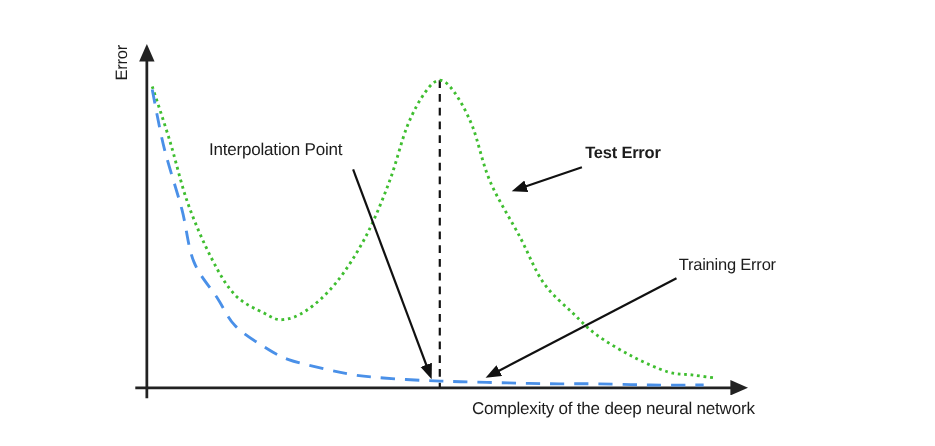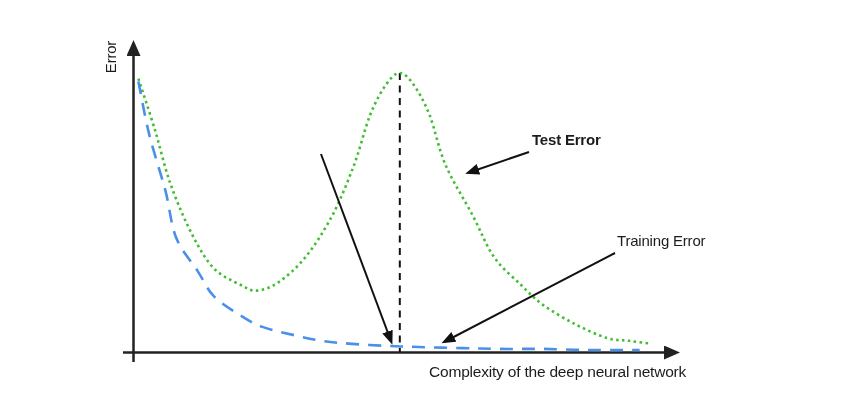--- a/index.html
+++ b/index.html
@@ -85,16 +85,17 @@
       </g>
 
     <g>
       <line x1="321" y1="154" x2="391" y2="341" stroke="#111111" stroke-width="2" marker-end="url(#annArrow)"></line>
       <line x1="529" y1="152" x2="469" y2="172.5" stroke="#111111" stroke-width="2" marker-end="url(#annArrow)"></line>
       <line x1="615" y1="253" x2="445" y2="341.5" stroke="#111111" stroke-width="2" marker-end="url(#annArrow)"></line>
     </g>
   </svg>
 
   <div class="lbl lbl-error">Error</div>
+  <div class="lbl lbl-interpolation">Interpolation Point</div>
   <div class="lbl lbl-test">Test Error</div>
   <div class="lbl lbl-xaxis">Complexity of the deep neural network</div>
   <div class="lbl lbl-training">Training Error</div>
 </div>
 
 </body></html>

